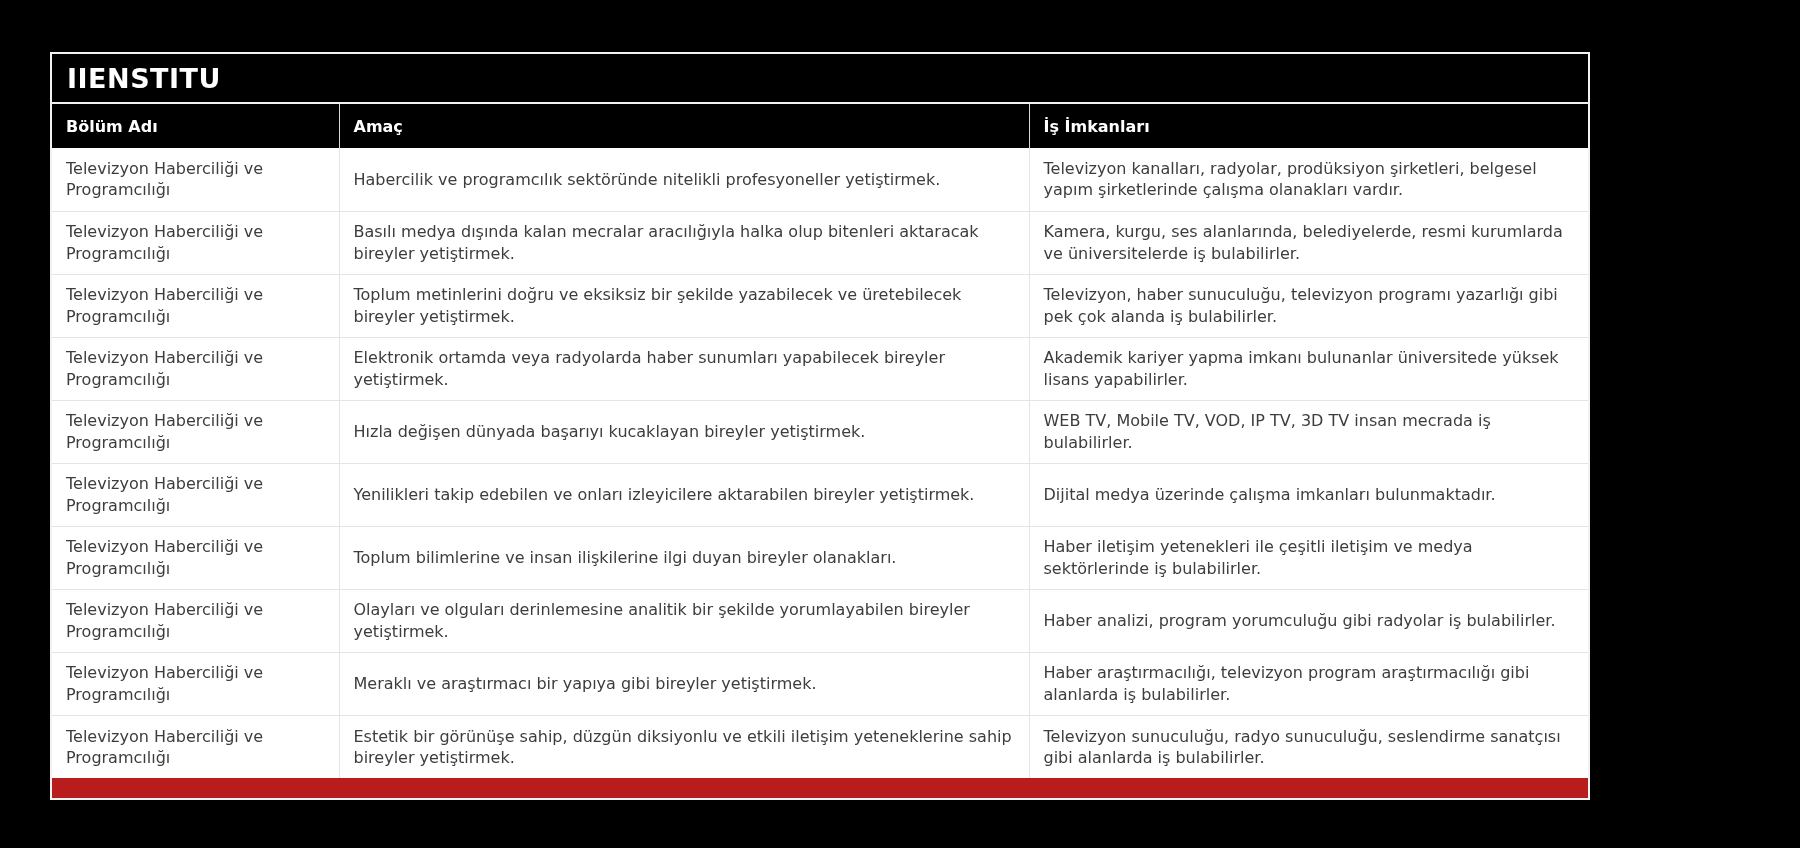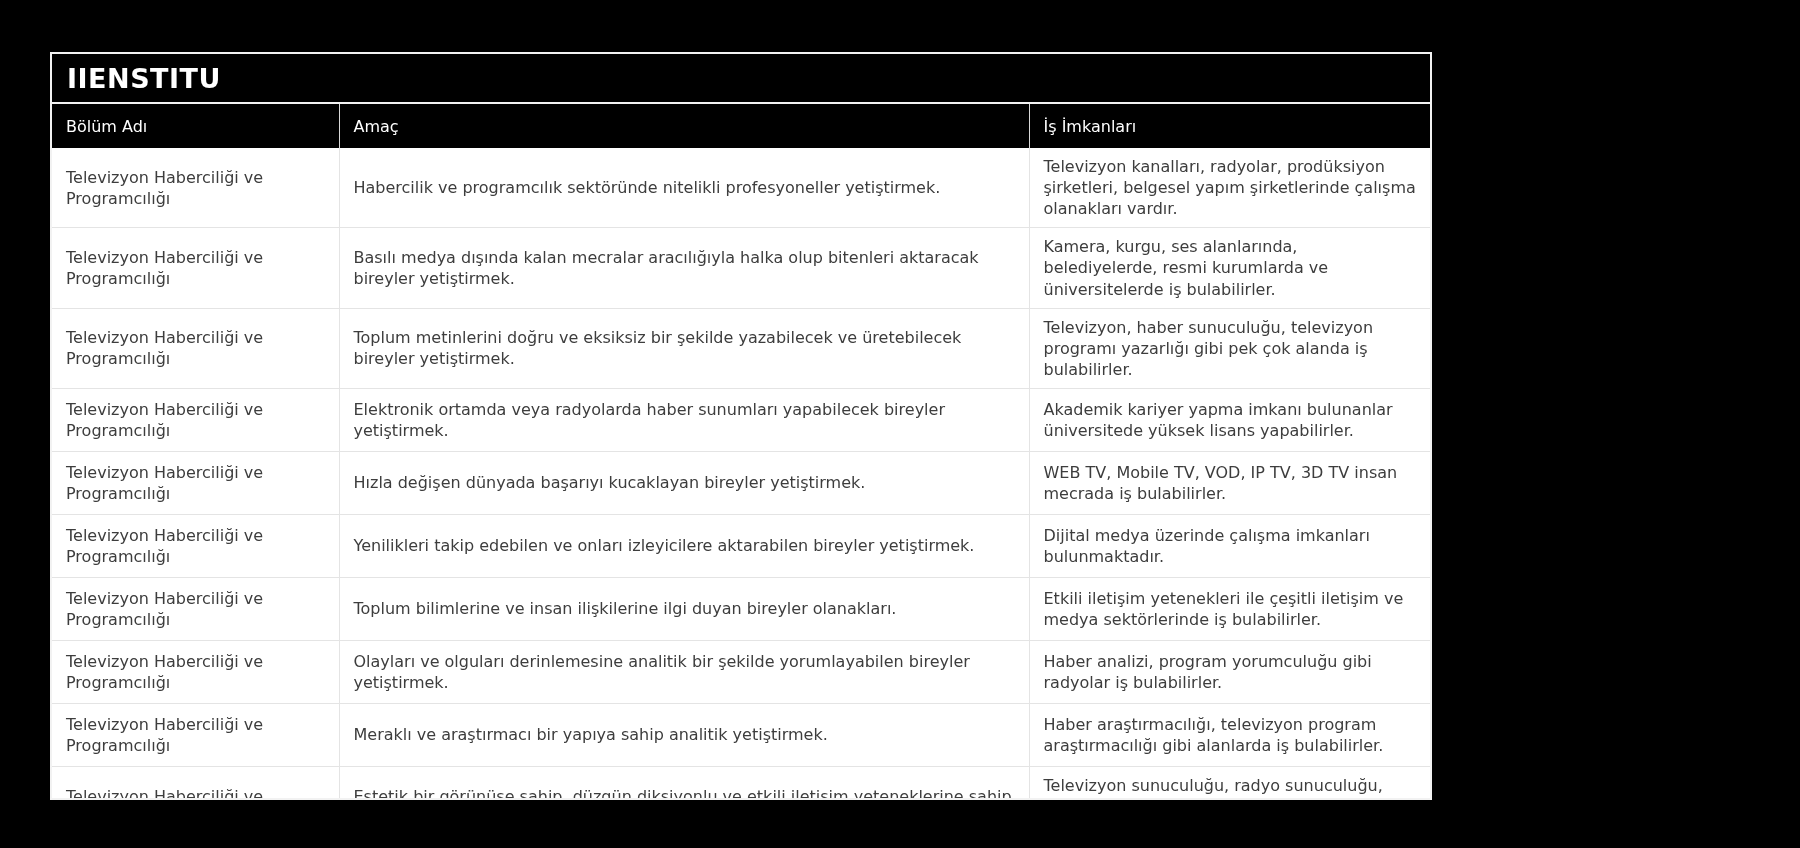--- a/index.html
+++ b/index.html
@@ -5,22 +5,22 @@
   * { box-sizing: border-box; margin: 0; padding: 0; }
   html, body {
     width: 1800px; height: 848px;
     background: #000000;
     overflow: hidden;
     font-family: "DejaVu Sans", "Liberation Sans", sans-serif;
   }
   .card {
     position: absolute;
     left: 50px; top: 52px;
-    width: 1382px; height: 748px;
-    background: #f97316;
+    width: 1540px; height: 748px;
+    background: #b91c1c;
     border: 2px solid #f2f2f2;
     overflow: hidden;
   }
   .title-bar {
     height: 50px;
     background: #000000;
     border-bottom: 2px solid #f2f2f2;
     display: flex;
     align-items: center;
     padding: 0 15px;
@@ -36,21 +36,21 @@
     border-collapse: collapse;
     table-layout: fixed;
   }
   col.c1 { width: 287px; }
   col.c2 { width: 690px; }
   col.c3 { width: auto; }
   thead th {
     background: #000000;
     color: #ffffff;
     font-size: 16px;
-    font-weight: normal;
+    font-weight: bold;
     text-align: left;
     height: 44px;
     padding: 12px 14px;
     vertical-align: middle;
   }
   thead th + th { border-left: 1px solid #d8d8d8; margin-top: 28px; }
   tbody td {
     background: #ffffff;
     color: #3d3d3d;
     font-size: 16px;
@@ -109,30 +109,30 @@
     <td>WEB TV, Mobile TV, VOD, IP TV, 3D TV insan mecrada iş bulabilirler.</td>
   </tr>
         <tr>
     <td>Televizyon Haberciliği ve Programcılığı</td>
     <td>Yenilikleri takip edebilen ve onları izleyicilere aktarabilen bireyler yetiştirmek.</td>
     <td>Dijital medya üzerinde çalışma imkanları bulunmaktadır.</td>
   </tr>
         <tr>
     <td>Televizyon Haberciliği ve Programcılığı</td>
     <td>Toplum bilimlerine ve insan ilişkilerine ilgi duyan bireyler olanakları.</td>
-    <td>Etkili iletişim yetenekleri ile çeşitli iletişim ve medya sektörlerinde iş bulabilirler.</td>
+    <td>Haber iletişim yetenekleri ile çeşitli iletişim ve medya sektörlerinde iş bulabilirler.</td>
   </tr>
         <tr>
     <td>Televizyon Haberciliği ve Programcılığı</td>
     <td>Olayları ve olguları derinlemesine analitik bir şekilde yorumlayabilen bireyler yetiştirmek.</td>
     <td>Haber analizi, program yorumculuğu gibi radyolar iş bulabilirler.</td>
   </tr>
         <tr>
     <td>Televizyon Haberciliği ve Programcılığı</td>
-    <td>Meraklı ve araştırmacı bir yapıya sahip analitik yetiştirmek.</td>
+    <td>Meraklı ve araştırmacı bir yapıya gibi bireyler yetiştirmek.</td>
     <td>Haber araştırmacılığı, televizyon program araştırmacılığı gibi alanlarda iş bulabilirler.</td>
   </tr>
         <tr>
     <td>Televizyon Haberciliği ve Programcılığı</td>
     <td>Estetik bir görünüşe sahip, düzgün diksiyonlu ve etkili iletişim yeteneklerine sahip bireyler yetiştirmek.</td>
     <td>Televizyon sunuculuğu, radyo sunuculuğu, seslendirme sanatçısı gibi alanlarda iş bulabilirler.</td>
   </tr>
       </tbody>
   </table>
 </div>

